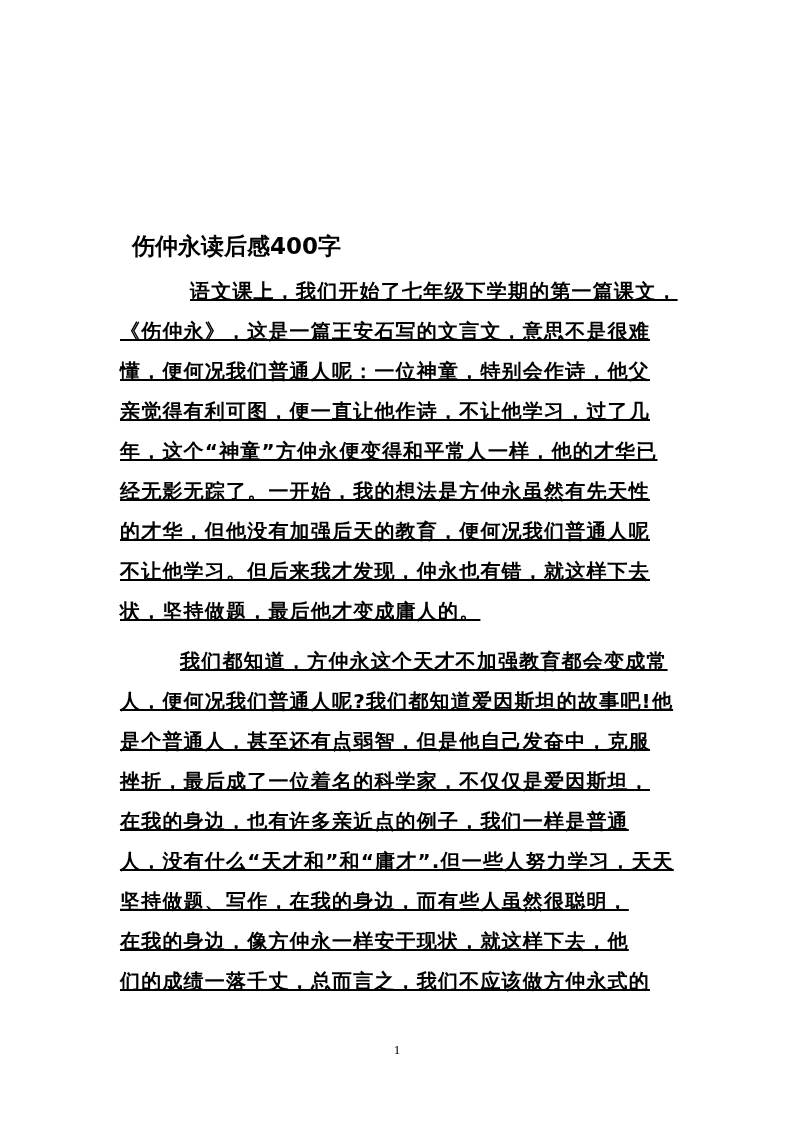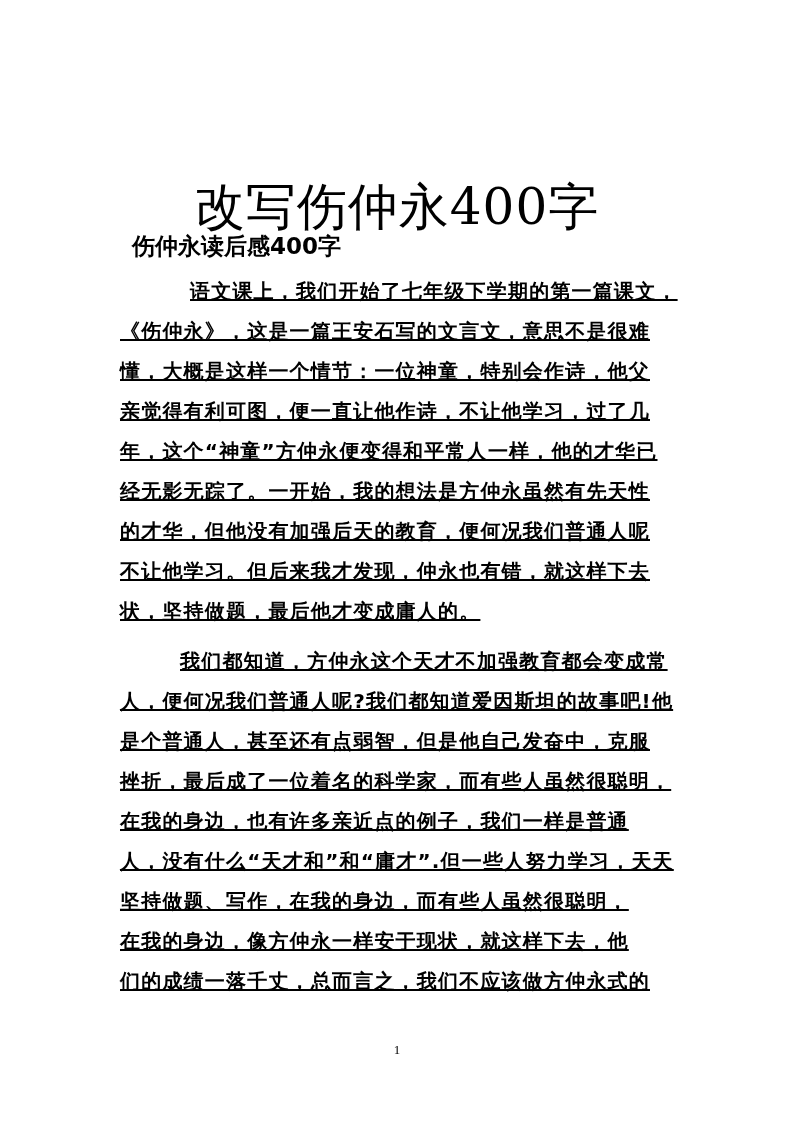--- a/index.html
+++ b/index.html
@@ -15,40 +15,39 @@
             font-weight: bold; font-family: "DejaVu Sans", "Liberation Sans", sans-serif; letter-spacing: 1.2px; text-decoration: underline; }
     .indent { left: 190px; }
     .indent2 { left: 180px; }
     .page-number { position: absolute; left: 0; top: 1042px; width: 794px; text-align: center;
                    font-size: 13px; line-height: 16px; font-family: "Liberation Serif", serif; }
   </style>
 </head>
 <body>
 
 <div class="page">
-  <h1 class="title">改写伤仲永400字</h1>
   <div class="subtitle">伤仲永读后感400字</div>
 
   <div>
     <div class="line indent" style="top:276px">语文课上，我们开始了七年级下学期的第一篇课文，</div>
     <div class="line" style="top:316px">《伤仲永》，这是一篇王安石写的文言文，意思不是很难</div>
-    <div class="line" style="top:356px">懂，大概是这样一个情节：一位神童，特别会作诗，他父</div>
+    <div class="line" style="top:356px">懂，便何况我们普通人呢：一位神童，特别会作诗，他父</div>
     <div class="line" style="top:396px">亲觉得有利可图，便一直让他作诗，不让他学习，过了几</div>
     <div class="line" style="top:436px">年，这个“神童”方仲永便变得和平常人一样，他的才华已</div>
     <div class="line" style="top:476px">经无影无踪了。一开始，我的想法是方仲永虽然有先天性</div>
     <div class="line" style="top:516px">的才华，但他没有加强后天的教育，便何况我们普通人呢</div>
     <div class="line" style="top:556px">不让他学习。但后来我才发现，仲永也有错，就这样下去</div>
     <div class="line" style="top:596px">状，坚持做题，最后他才变成庸人的。</div>
   </div>
 
   <div>
     <div class="line indent2" style="top:646px">我们都知道，方仲永这个天才不加强教育都会变成常</div>
     <div class="line" style="top:686px">人，便何况我们普通人呢?我们都知道爱因斯坦的故事吧!他</div>
     <div class="line" style="top:726px">是个普通人，甚至还有点弱智，但是他自己发奋中，克服</div>
-    <div class="line" style="top:766px">挫折，最后成了一位着名的科学家，而有些人虽然很聪明，</div>
+    <div class="line" style="top:766px">挫折，最后成了一位着名的科学家，不仅仅是爱因斯坦，</div>
     <div class="line" style="top:806px">在我的身边，也有许多亲近点的例子，我们一样是普通</div>
     <div class="line" style="top:846px">人，没有什么“天才和”和“庸才”.但一些人努力学习，天天</div>
     <div class="line" style="top:886px">坚持做题、写作，在我的身边，而有些人虽然很聪明，</div>
     <div class="line" style="top:926px">在我的身边，像方仲永一样安于现状，就这样下去，他</div>
     <div class="line" style="top:966px">们的成绩一落千丈，总而言之，我们不应该做方仲永式的</div>
   </div>
 
   <div class="page-number">1</div>
 </div>
 

